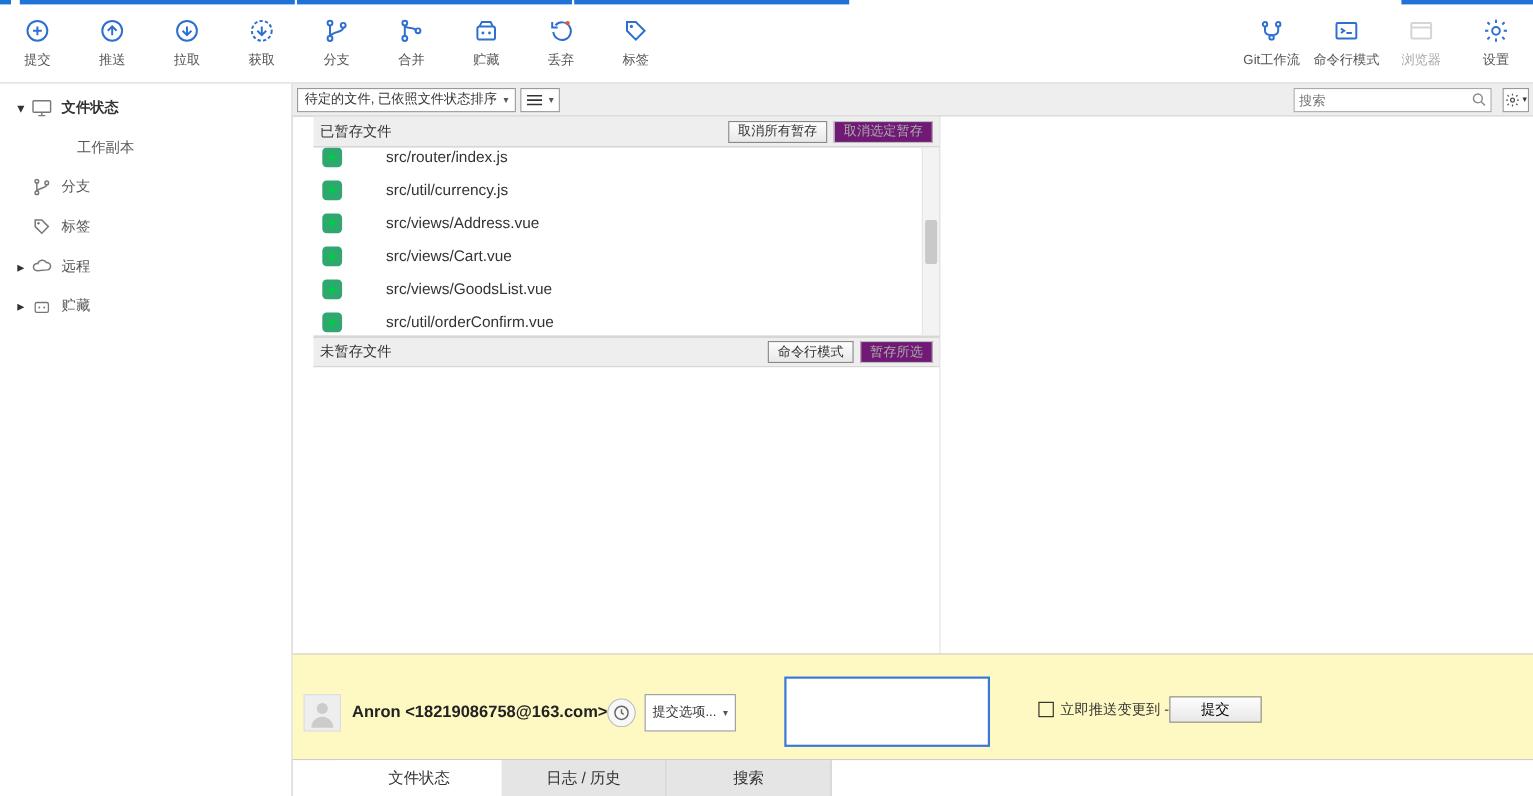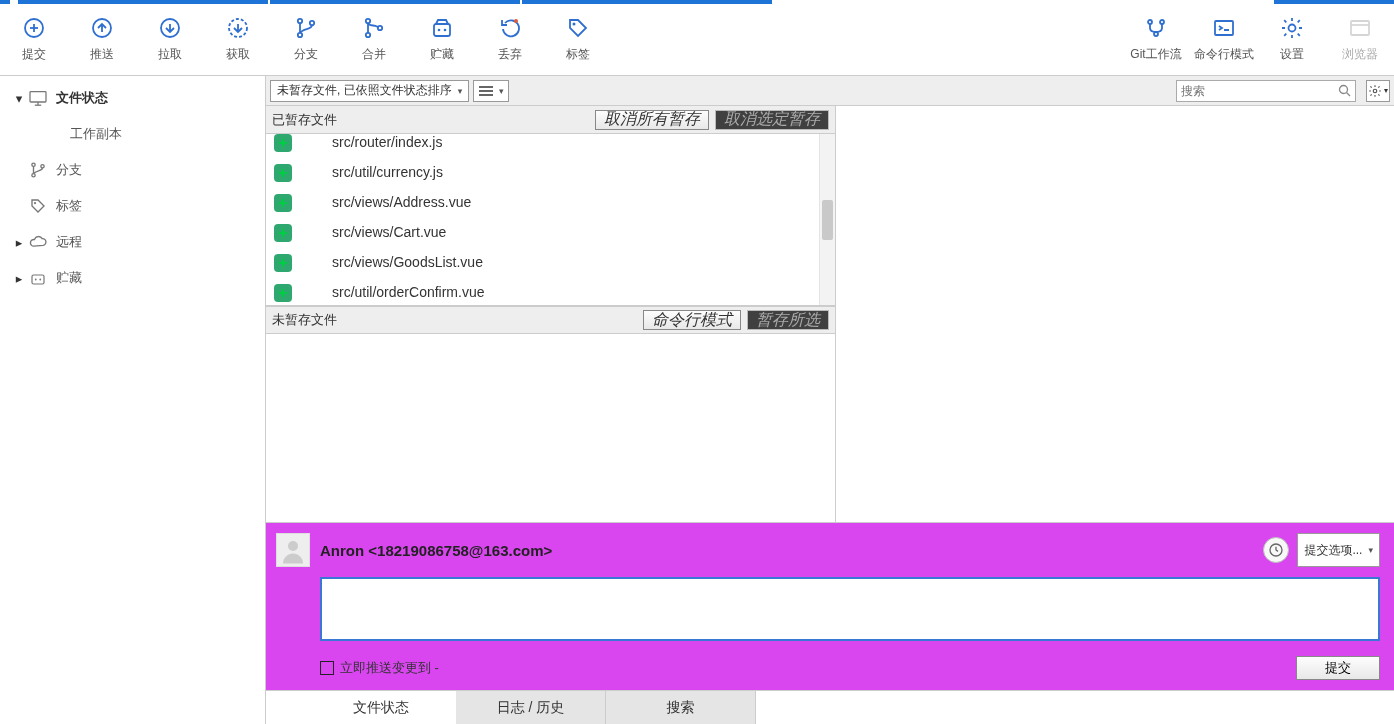--- a/index.html
+++ b/index.html
@@ -38,44 +38,44 @@
   .filter-bar { height: 30px; display: flex; align-items: center; background: #eee; border-bottom: 1px solid #ccc; padding: 0 4px; gap: 4px; }
   .combo { display: flex; align-items: center; height: 22px; border: 1px solid #999; background: #fff; padding: 0 6px; font-size: 12px; cursor: pointer; }
   .combo .caret { margin-left: 6px; font-size: 9px; color:#555;}
   .icon-btn-sq { width: 24px; height: 22px; border: 1px solid #999; background: #fff; display:flex; align-items:center; justify-content:center; cursor:pointer; }
   .search-box { display:flex; align-items:center; width: 180px; height: 22px; border: 1px solid #aaa; background: #fff; padding: 0 4px; }
   .search-box input { flex:1; border:none; outline:none; font-size:12px; background:transparent; color:#888;}
   .search-box .mag { color:#888; }
   
   
   .content-split { flex:1; display:flex; min-height:0; }
-  .files-col { width: 570px; border-right: 1px solid #ccc; display:flex; flex-direction:column; min-height:0;}
+  .files-col { width: 570px; border-right: 1px solid #ccc; display:flex; flex-direction:column; min-height:0;margin-left:19px;}
   .diff-col { flex:1; background:#fff; }
   
   
   .sec-header { height: 28px; display:flex; align-items:center; background:#eee; border-bottom:1px solid #ccc; border-top:1px solid #ccc; padding:0 6px; }
   .sec-header:first-child { border-top:none;}
   .sec-header .title { flex:1; font-size:13px; color:#333; }
-  .btn { height:20px; border:1px solid #888; background:linear-gradient(#fdfdfd,#e8e8e8); padding:0 8px; font-size:16px; cursor:pointer; display:flex; align-items:center; margin-left:6px;font-style:italic;}
-  .btn.disabled { color:#aaa; border-color:#bbb; background:#404040; cursor:default;}
+  .btn { height:20px; border:1px solid #888; background:linear-gradient(#fdfdfd,#e8e8e8); padding:0 8px; font-size:12px; cursor:pointer; display:flex; align-items:center; margin-left:6px;}
+  .btn.disabled { color:#aaa; border-color:#bbb; background:#701a75; cursor:default;}
   
   
   .file-list-wrap { position:relative; height: 172px; overflow:hidden; border-bottom:1px solid #ccc;}
   .file-list { overflow:hidden; }
   .file-item { height:30px; display:flex; align-items:flex-start; padding-left:8px; }
   .file-item .badge { width:18px; height:18px; border-radius:4px; background:#2fa86f; display:flex; align-items:center; justify-content:center; margin-right:40px;}
   .file-item .path { color:#333; font-size:14px;}
   .vscroll { position:absolute; right:0; top:0; width:16px; height:100%; background:#f3f3f3; border-left:1px solid #e5e5e5;}
   .vscroll .thumb { position:absolute; left:2px; right:2px; background:#c9c9c9; border-radius:2px;}
   
   
   .unstaged-list { flex:1; background:#fff; }
   
   
-  .commit-panel { border-top:1px solid #ccc; background:#d946ef; display:flex; padding:10px 14px 0 10px; flex-direction:column; }
+  .commit-panel { border-top:1px solid #ccc; background:#fef9c3; display:flex; padding:10px 14px 0 10px; flex-direction:row; }
   .commit-top { display:flex; align-items:center; }
   .avatar { width:34px; height:34px; background:#eee; border:1px solid #ddd; display:flex; align-items:flex-end; justify-content:center; margin-right:10px;}
   .author { font-weight:700; font-size:15px; color:#222; flex:1;}
   .round-btn { width:26px; height:26px; border:1px solid #bbb; border-radius:13px; background:#f8f8f8; display:flex; align-items:center; justify-content:center; margin-right:8px; cursor:pointer;}
   .commit-msg { margin:10px 0 8px 44px; }
   .commit-msg textarea { width:100%; height:64px; border:2px solid #3a78d6; resize:none; outline:none; padding:4px; font-family:inherit; font-size:13px;}
   .commit-bottom { display:flex; align-items:center; padding:4px 0 10px 44px;}
   .chk { width:14px; height:14px; border:1.5px solid #222; margin-right:6px; display:inline-block; cursor:pointer;}
   .commit-bottom .lbl { font-size:13px; color:#333; flex:1;}
   .big-btn { height:24px; padding:0 28px; border:1px solid #888; background:linear-gradient(#fdfdfd,#e8e8e8); font-size:13px; cursor:pointer;}
@@ -207,37 +207,37 @@
       </div>
       <div class="toolbar-item">
         <span class="icon">
           <svg width="24" height="24" viewBox="0 0 24 24">
             <rect x="3" y="5" width="18" height="14" rx="1" fill="none" stroke="#2f6fd0" stroke-width="1.8"></rect>
             <path d="M7 10l3 2-3 2M12 14h5" stroke="#2f6fd0" stroke-width="1.8" fill="none"></path>
           </svg>
         </span>
         <span class="label">命令行模式</span>
       </div>
+      <div class="toolbar-item disabled">
+        <span class="icon">
+          <svg width="24" height="24" viewBox="0 0 24 24">
+            <rect x="3" y="5" width="18" height="14" rx="1" fill="none" stroke="#888" stroke-width="1.8"></rect>
+            <line x1="3" y1="9" x2="21" y2="9" stroke="#888" stroke-width="1.8"></line>
+          </svg>
+        </span>
+        <span class="label">浏览器</span>
+      </div>
       <div class="toolbar-item">
         <span class="icon">
           <svg width="24" height="24" viewBox="0 0 24 24">
             <circle cx="12" cy="12" r="3.5" fill="none" stroke="#2f6fd0" stroke-width="1.8"></circle>
             <path d="M12 2v3M12 19v3M4.2 4.2l2.1 2.1M17.7 17.7l2.1 2.1M2 12h3M19 12h3M4.2 19.8l2.1-2.1M17.7 6.3l2.1-2.1" stroke="#2f6fd0" stroke-width="1.8"></path>
           </svg>
         </span>
         <span class="label">设置</span>
-      </div>
-      <div class="toolbar-item disabled">
-        <span class="icon">
-          <svg width="24" height="24" viewBox="0 0 24 24">
-            <rect x="3" y="5" width="18" height="14" rx="1" fill="none" stroke="#888" stroke-width="1.8"></rect>
-            <line x1="3" y1="9" x2="21" y2="9" stroke="#888" stroke-width="1.8"></line>
-          </svg>
-        </span>
-        <span class="label">浏览器</span>
       </div>
     </div>
 </div>
 
 <div class="main">
 
   <div class="sidebar" id="sidebar">
       <div class="side-row bold">
         <span class="chev">▾</span>
         <span class="icon">
@@ -293,21 +293,21 @@
           </svg>
         </span>
         <span class="txt">贮藏</span>
       </div>
     </div>
 
   <div class="right">
 
     <div class="filter-bar">
       <div class="combo">
-        <span>未暂存文件, 已依照文件状态排序</span>
+        <span>待定的文件, 已依照文件状态排序</span>
         <span class="caret">▾</span>
       </div>
       <div class="combo" style="width:36px;justify-content:center;padding:0">
         <span>
           <svg width="14" height="12">
               <g stroke="#333" stroke-width="1.5">
                 <line x1="0" y1="2" x2="14" y2="2"></line>
                 <line x1="0" y1="6" x2="14" y2="6"></line>
                 <line x1="0" y1="10" x2="14" y2="10"></line>
               </g>

